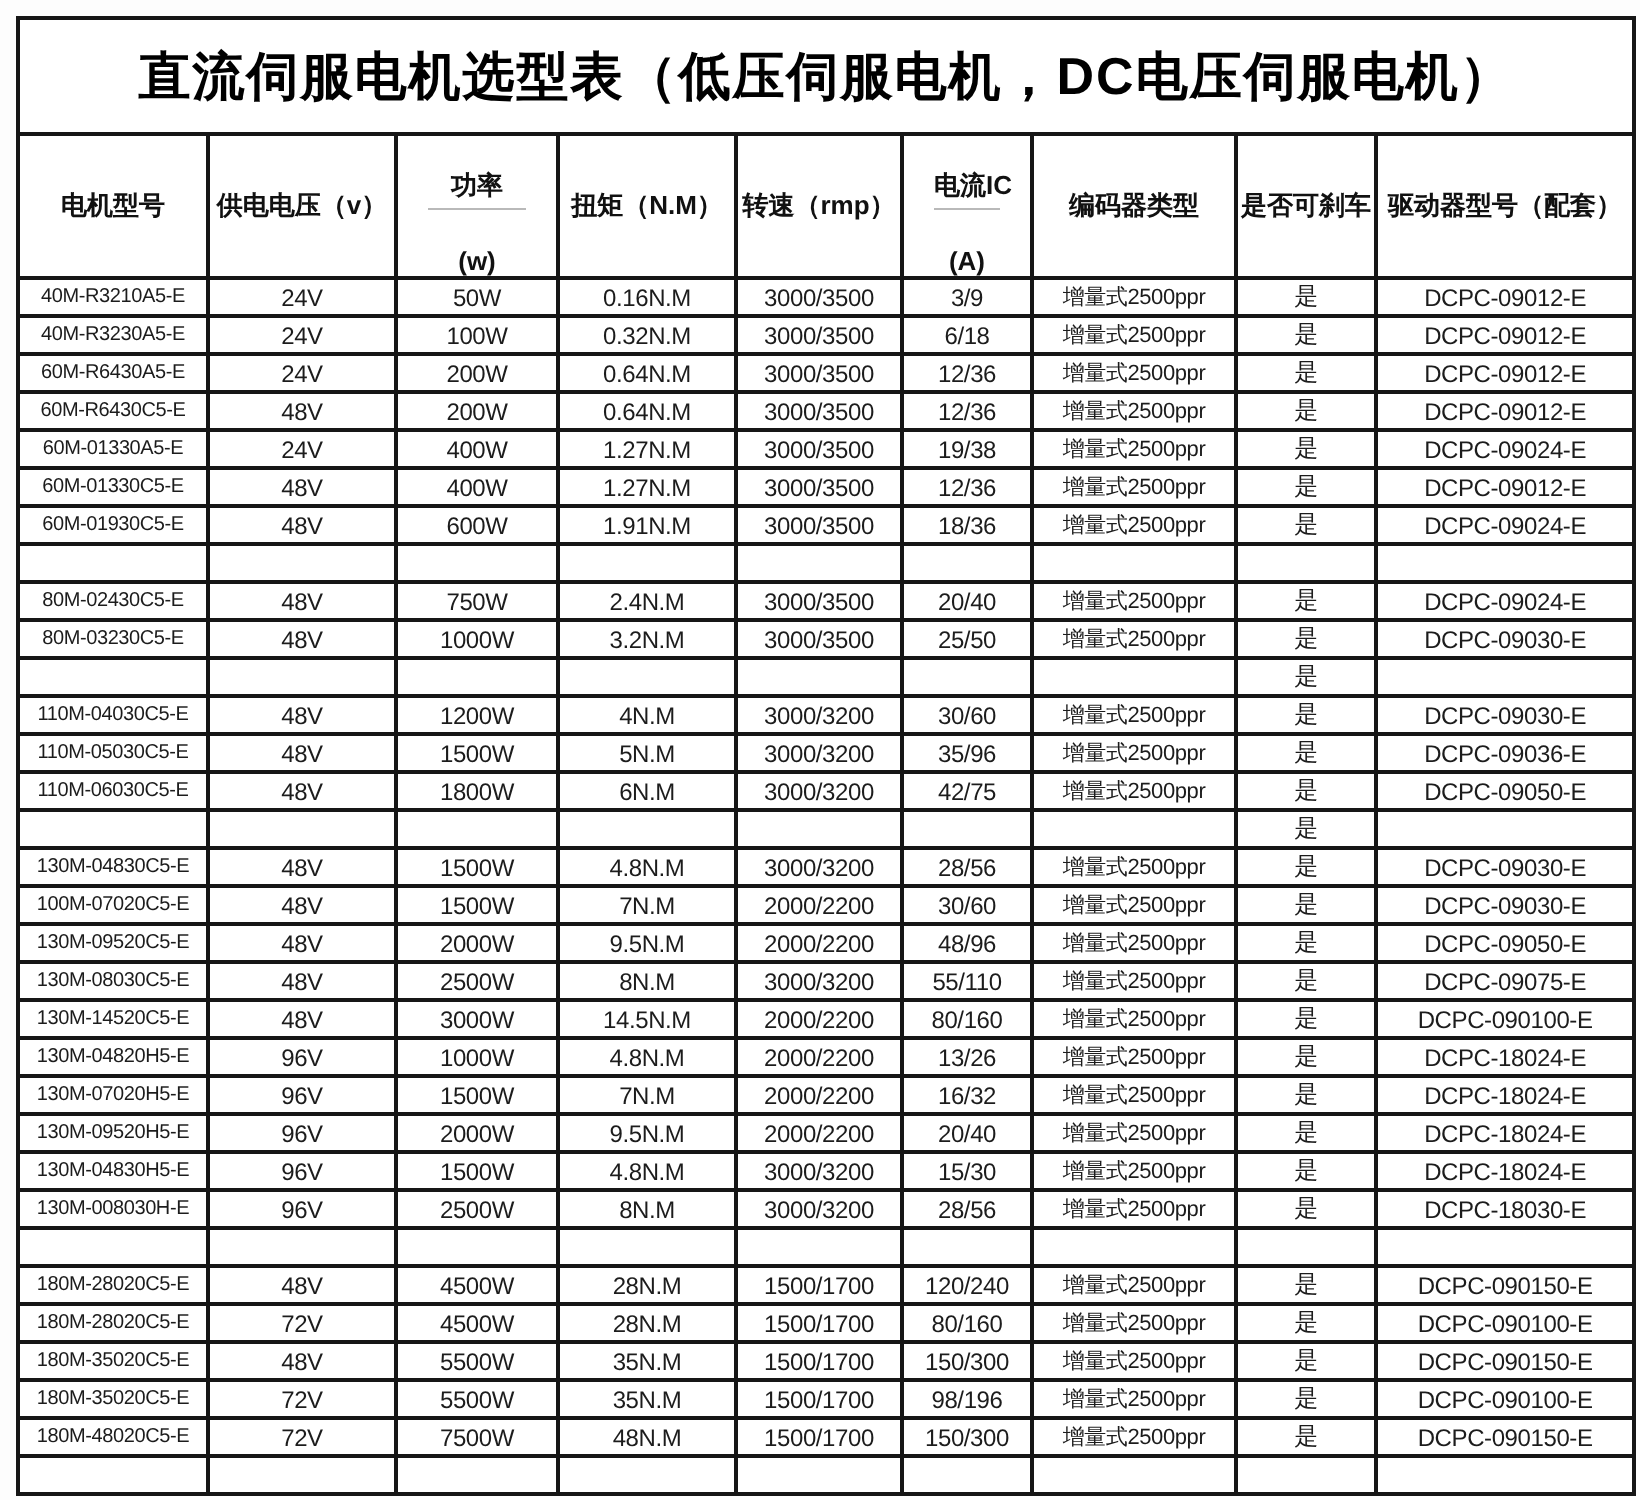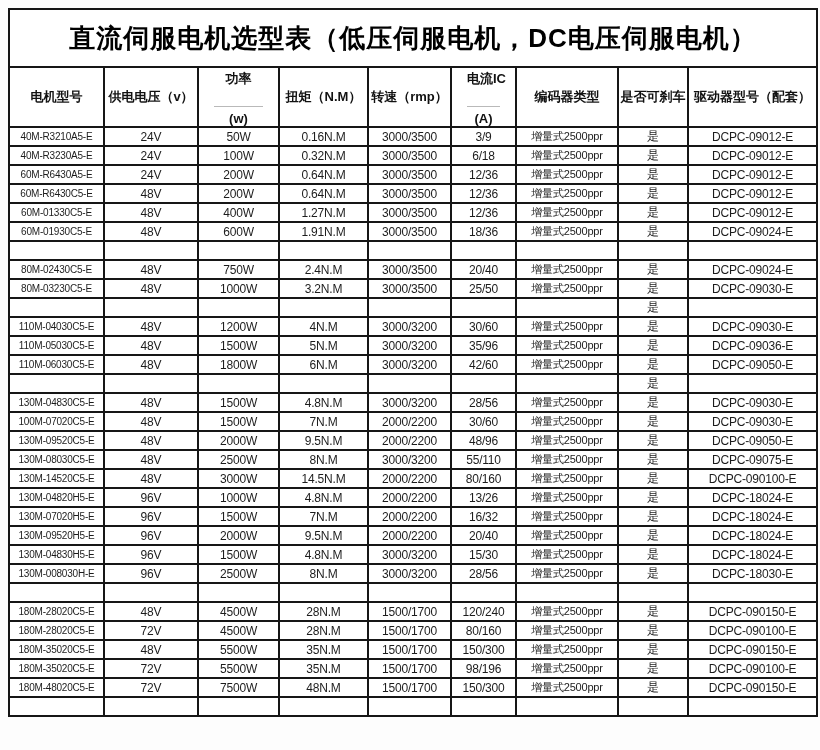--- a/index.html
+++ b/index.html
@@ -35,22 +35,22 @@
     color:#000;
   }
   tr.header-row th{
     height:48px;
     font-size:13px;
     font-weight:600;
     color:#111;
   }
   .hdr-sub-top{
     display:block;
-    margin:2px 14px;
-    padding-bottom:18px;
+    margin:16px 14px;
+    padding-bottom:2px;
     border-bottom:1px solid #b9b9b9;
   }
   .hdr-sub-bot{
     display:block;
     padding-top:2px;
     font-weight:600;
   }
   tbody td{
     height:17px;
     font-size:12px;
@@ -136,20 +136,31 @@
           <td class="c-voltage">48V</td>
           <td class="c-power">200W</td>
           <td class="c-torque">0.64N.M</td>
           <td class="c-speed">3000/3500</td>
           <td class="c-current">12/36</td>
           <td class="c-encoder">增量式2500ppr</td>
           <td class="c-brake">是</td>
           <td class="c-driver">DCPC-09012-E</td>
         </tr>
         <tr>
+          <td class="c-model">60M-01330A5-E</td>
+          <td class="c-voltage">24V</td>
+          <td class="c-power">400W</td>
+          <td class="c-torque">1.27N.M</td>
+          <td class="c-speed">3000/3500</td>
+          <td class="c-current">19/38</td>
+          <td class="c-encoder">增量式2500ppr</td>
+          <td class="c-brake">是</td>
+          <td class="c-driver">DCPC-09024-E</td>
+        </tr>
+        <tr>
           <td class="c-model">60M-01330C5-E</td>
           <td class="c-voltage">48V</td>
           <td class="c-power">400W</td>
           <td class="c-torque">1.27N.M</td>
           <td class="c-speed">3000/3500</td>
           <td class="c-current">12/36</td>
           <td class="c-encoder">增量式2500ppr</td>
           <td class="c-brake">是</td>
           <td class="c-driver">DCPC-09012-E</td>
         </tr>
@@ -229,21 +240,21 @@
           <td class="c-encoder">增量式2500ppr</td>
           <td class="c-brake">是</td>
           <td class="c-driver">DCPC-09036-E</td>
         </tr>
         <tr>
           <td class="c-model">110M-06030C5-E</td>
           <td class="c-voltage">48V</td>
           <td class="c-power">1800W</td>
           <td class="c-torque">6N.M</td>
           <td class="c-speed">3000/3200</td>
-          <td class="c-current">42/60</td>
+          <td class="c-current">42/75</td>
           <td class="c-encoder">增量式2500ppr</td>
           <td class="c-brake">是</td>
           <td class="c-driver">DCPC-09050-E</td>
         </tr>
         <tr>
           <td class="c-model"></td>
           <td class="c-voltage"></td>
           <td class="c-power"></td>
           <td class="c-torque"></td>
           <td class="c-speed"></td>

